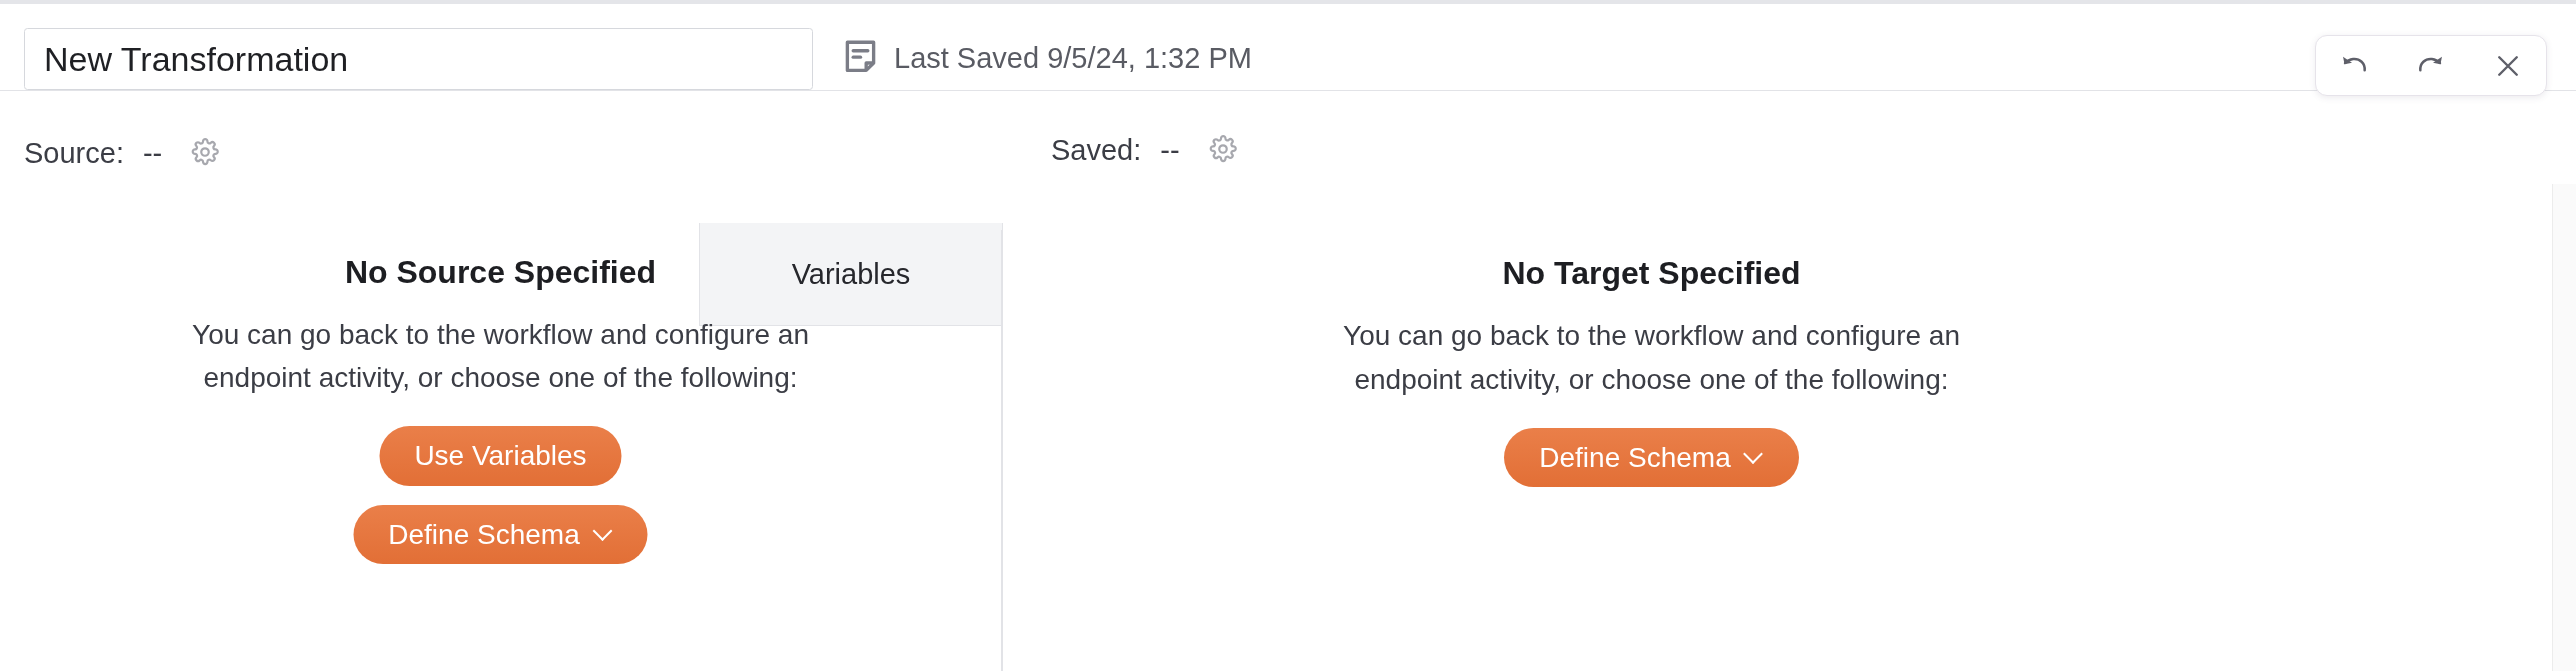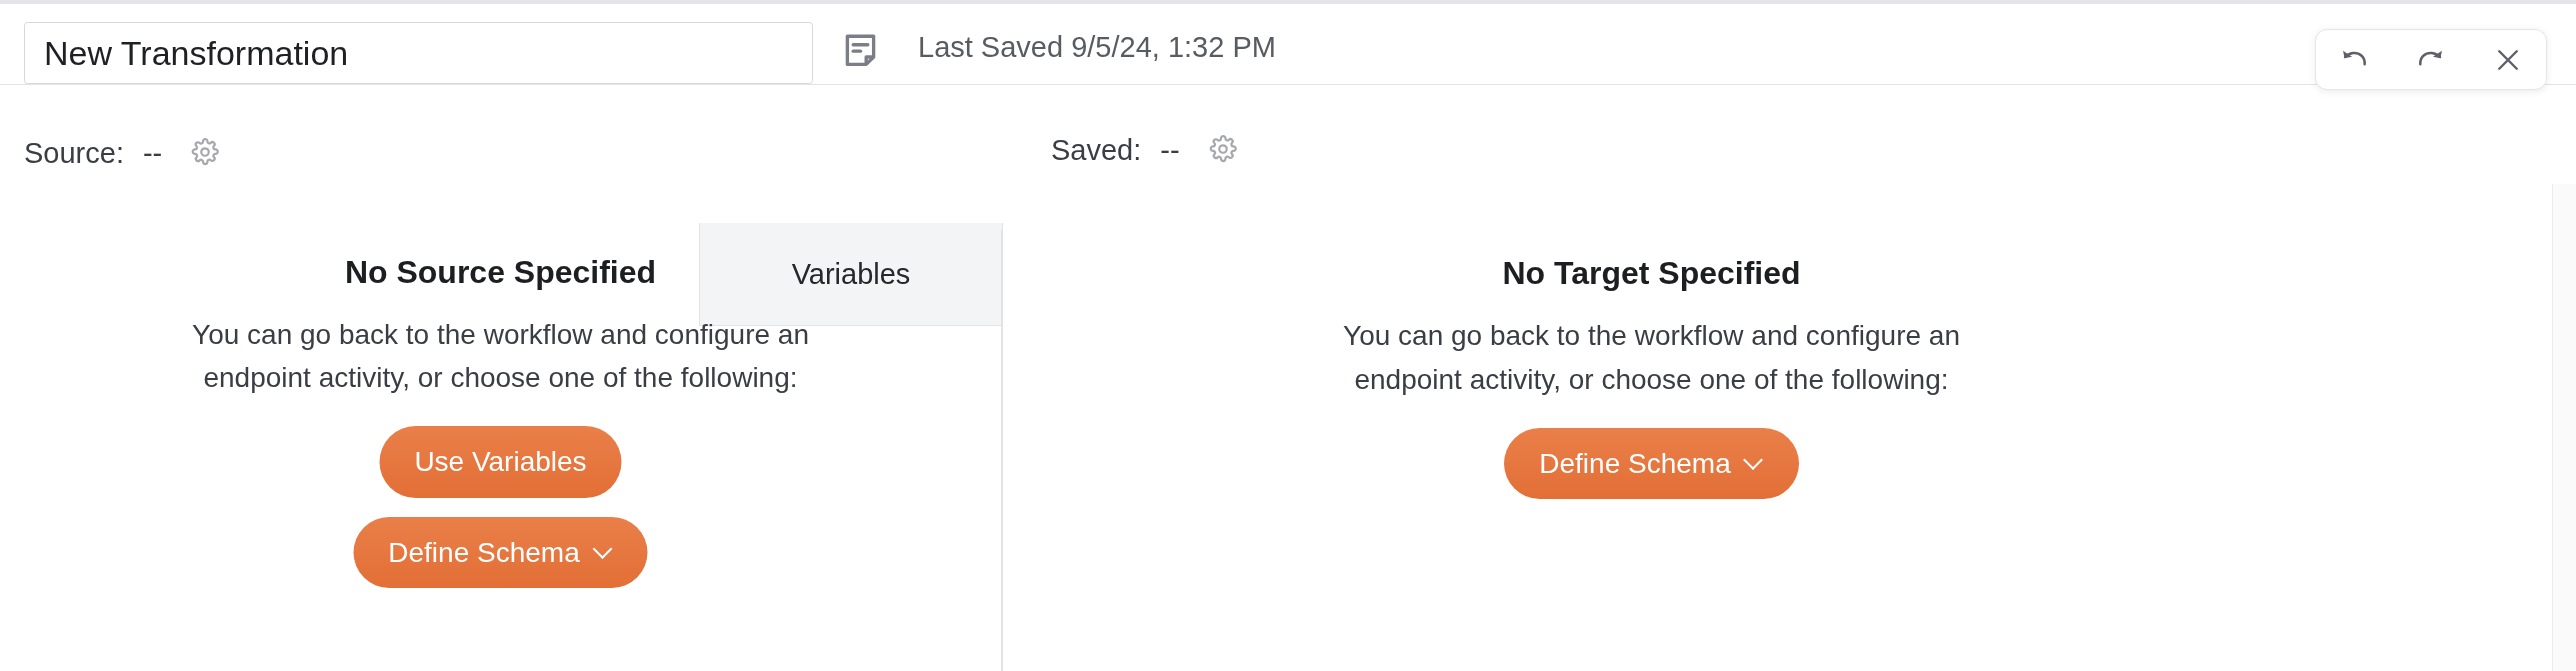--- a/index.html
+++ b/index.html
@@ -24,21 +24,21 @@
     position: absolute;
     top: 0; left: 0;
     width: 2576px;
     height: 4.3px;
     background: #e4e5e9;
   }
 
   
   .header {
     position: absolute;
-    top: 4px; left: 0;
+    top: 10px; left: 0;
     width: 2576px;
     height: 81px;
     background: #ffffff;
     border-bottom: 1.7px solid #e2e3e7;
   }
 
   .title-input {
     position: absolute;
     left: 24px;
     top: 18px;
@@ -52,21 +52,22 @@
     color: #1f2024;
     padding: 0 19px;
     outline: none;
   }
 
   .saved-group {
     position: absolute;
     left: 843px;
     top: 29px;
     display: flex;
-    gap: 40px;
+    align-items: center;
+    gap: 16px;
   }
 
   .note-icon { width: 35px; height: 38px; display: block; }
 
   .saved-text {
     font-size: 29px;
     color: #595b63;
     white-space: nowrap;
     line-height: 1;
   }
@@ -211,21 +212,21 @@
     display: inline-flex;
     align-items: center;
     justify-content: center;
     gap: 14px;
     background: linear-gradient(180deg, #ea7f49 0%, #e26f36 100%);
     color: #ffffff;
     font-size: 28px;
     font-family: "Liberation Sans", sans-serif;
     border: none;
     border-radius: 864px;
-    padding: 19px 35px;
+    padding: 13px 35px;
     cursor: pointer;
     white-space: nowrap;
     line-height: 1.2;
   }
 
   .chev {
     display: inline-block;
     width: 19px; height: 19px;
     position: relative;
     top: -2.6px;

